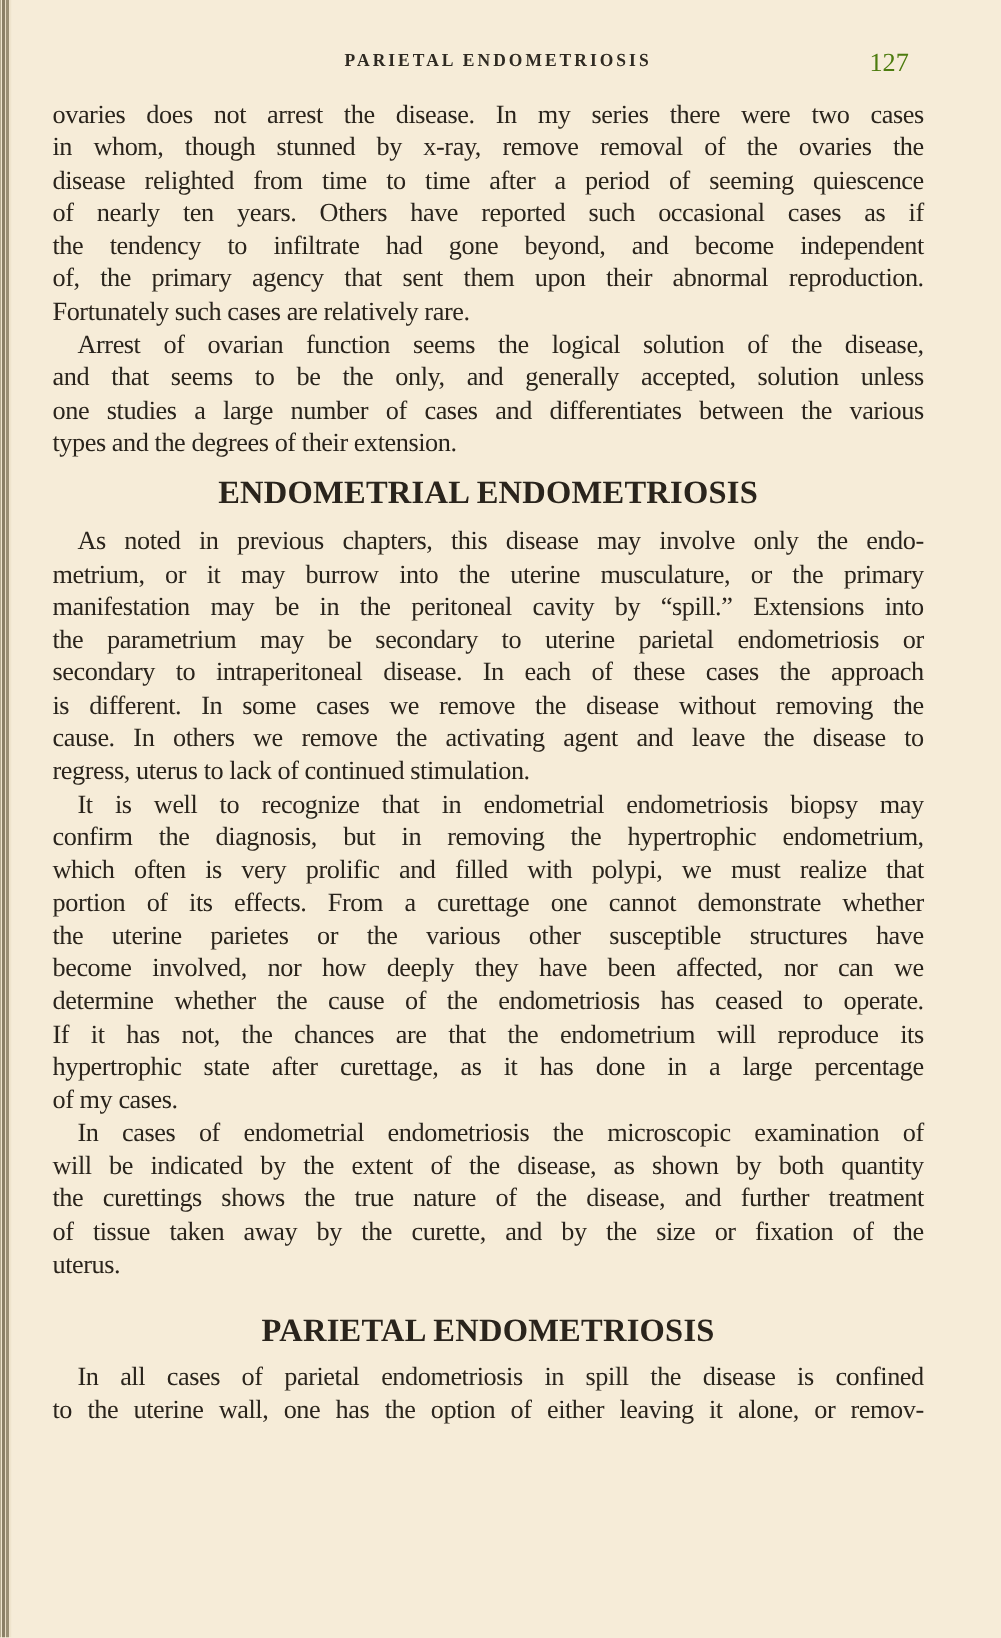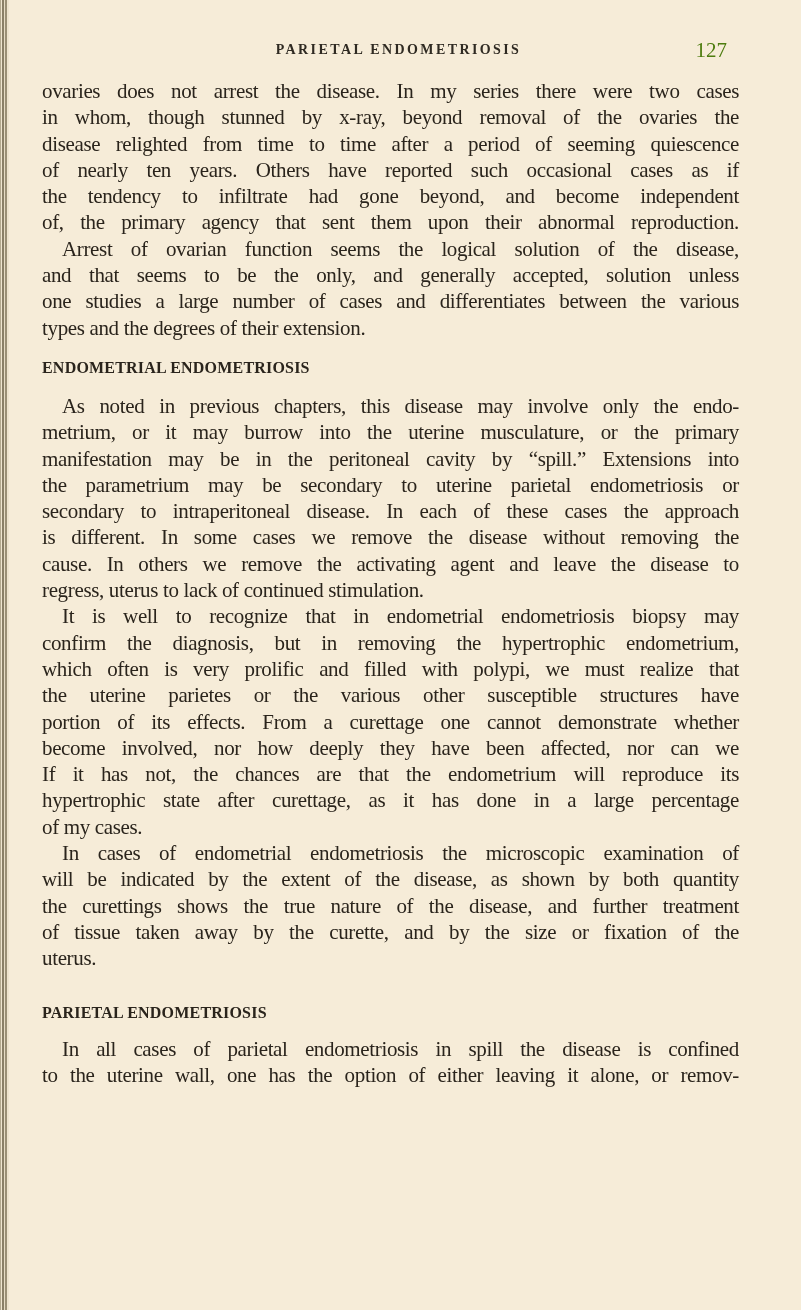--- a/index.html
+++ b/index.html
@@ -78,22 +78,22 @@
       transform-origin: left center;
     }
     .line.indent {
       padding-left: 20px;
     }
     .line.last {
       text-align-last: left;
     }
     .section-heading {
       display: block;
-      text-align: left;
-      font-size: 16px;
+      text-align: center;
+      font-size: 26px;
       height: 26px;
       line-height: 26px;
       letter-spacing: 0.2px;
       color: #2a241c;
       margin: 0;
     }
     .heading-gap-top-1 { margin-top: 14px; }
     .heading-gap-bottom-1 { margin-bottom: 12px; }
     .heading-gap-top-2 { margin-top: 28px; }
     .heading-gap-bottom-2 { margin-bottom: 10px; }
@@ -109,25 +109,26 @@
 
 <header class="running-head">
   <div class="running-title">PARIETAL ENDOMETRIOSIS</div>
   <div class="page-number">127</div>
 </header>
 
 <main class="body-text">
 
   <p class="para">
     <span class="line" style="">ovaries does not arrest the disease. In my series there were two cases</span>
-    <span class="line" style="">in whom, though stunned by x-ray, beyond removal of the ovaries the</span>
+    <span class="line" style="">in whom, though stunned by x-ray, remove removal of the ovaries the</span>
     <span class="line" style="">disease relighted from time to time after a period of seeming quiescence</span>
     <span class="line" style="">of nearly ten years. Others have reported such occasional cases as if</span>
     <span class="line" style="">the tendency to infiltrate had gone beyond, and become independent</span>
     <span class="line" style="">of, the primary agency that sent them upon their abnormal reproduction.</span>
+    <span class="line last" style="">Fortunately such cases are relatively rare.</span>
   </p>
 
   <p class="para">
     <span class="line indent" style="">Arrest of ovarian function seems the logical solution of the disease,</span>
     <span class="line" style="">and that seems to be the only, and generally accepted, solution unless</span>
     <span class="line" style="">one studies a large number of cases and differentiates between the various</span>
     <span class="line last" style="">types and the degrees of their extension.</span>
   </p>
 
   <p class="para">
@@ -143,23 +144,24 @@
     <span class="line" style="">secondary to intraperitoneal disease. In each of these cases the approach</span>
     <span class="line" style="">is different. In some cases we remove the disease without removing the</span>
     <span class="line" style="">cause. In others we remove the activating agent and leave the disease to</span>
     <span class="line last" style="">regress, uterus to lack of continued stimulation.</span>
   </p>
 
   <p class="para">
     <span class="line indent" style="">It is well to recognize that in endometrial endometriosis biopsy may</span>
     <span class="line" style="">confirm the diagnosis, but in removing the hypertrophic endometrium,</span>
     <span class="line" style="">which often is very prolific and filled with polypi, we must realize that</span>
+    <span class="line" style="">portion of its effects. From a curettage one cannot demonstrate whether</span>
     <span class="line" style="">the uterine parietes or the various other susceptible structures have</span>
-    <span class="line" style="">portion of its effects. From a curettage one cannot demonstrate whether</span>
     <span class="line" style="">become involved, nor how deeply they have been affected, nor can we</span>
+    <span class="line" style="">determine whether the cause of the endometriosis has ceased to operate.</span>
     <span class="line" style="">If it has not, the chances are that the endometrium will reproduce its</span>
     <span class="line" style="">hypertrophic state after curettage, as it has done in a large percentage</span>
     <span class="line last" style="">of my cases.</span>
   </p>
 
   <p class="para">
     <span class="line indent" style="">In cases of endometrial endometriosis the microscopic examination of</span>
     <span class="line" style="">will be indicated by the extent of the disease, as shown by both quantity</span>
     <span class="line" style="">the curettings shows the true nature of the disease, and further treatment</span>
     <span class="line" style="">of tissue taken away by the curette, and by the size or fixation of the</span>

